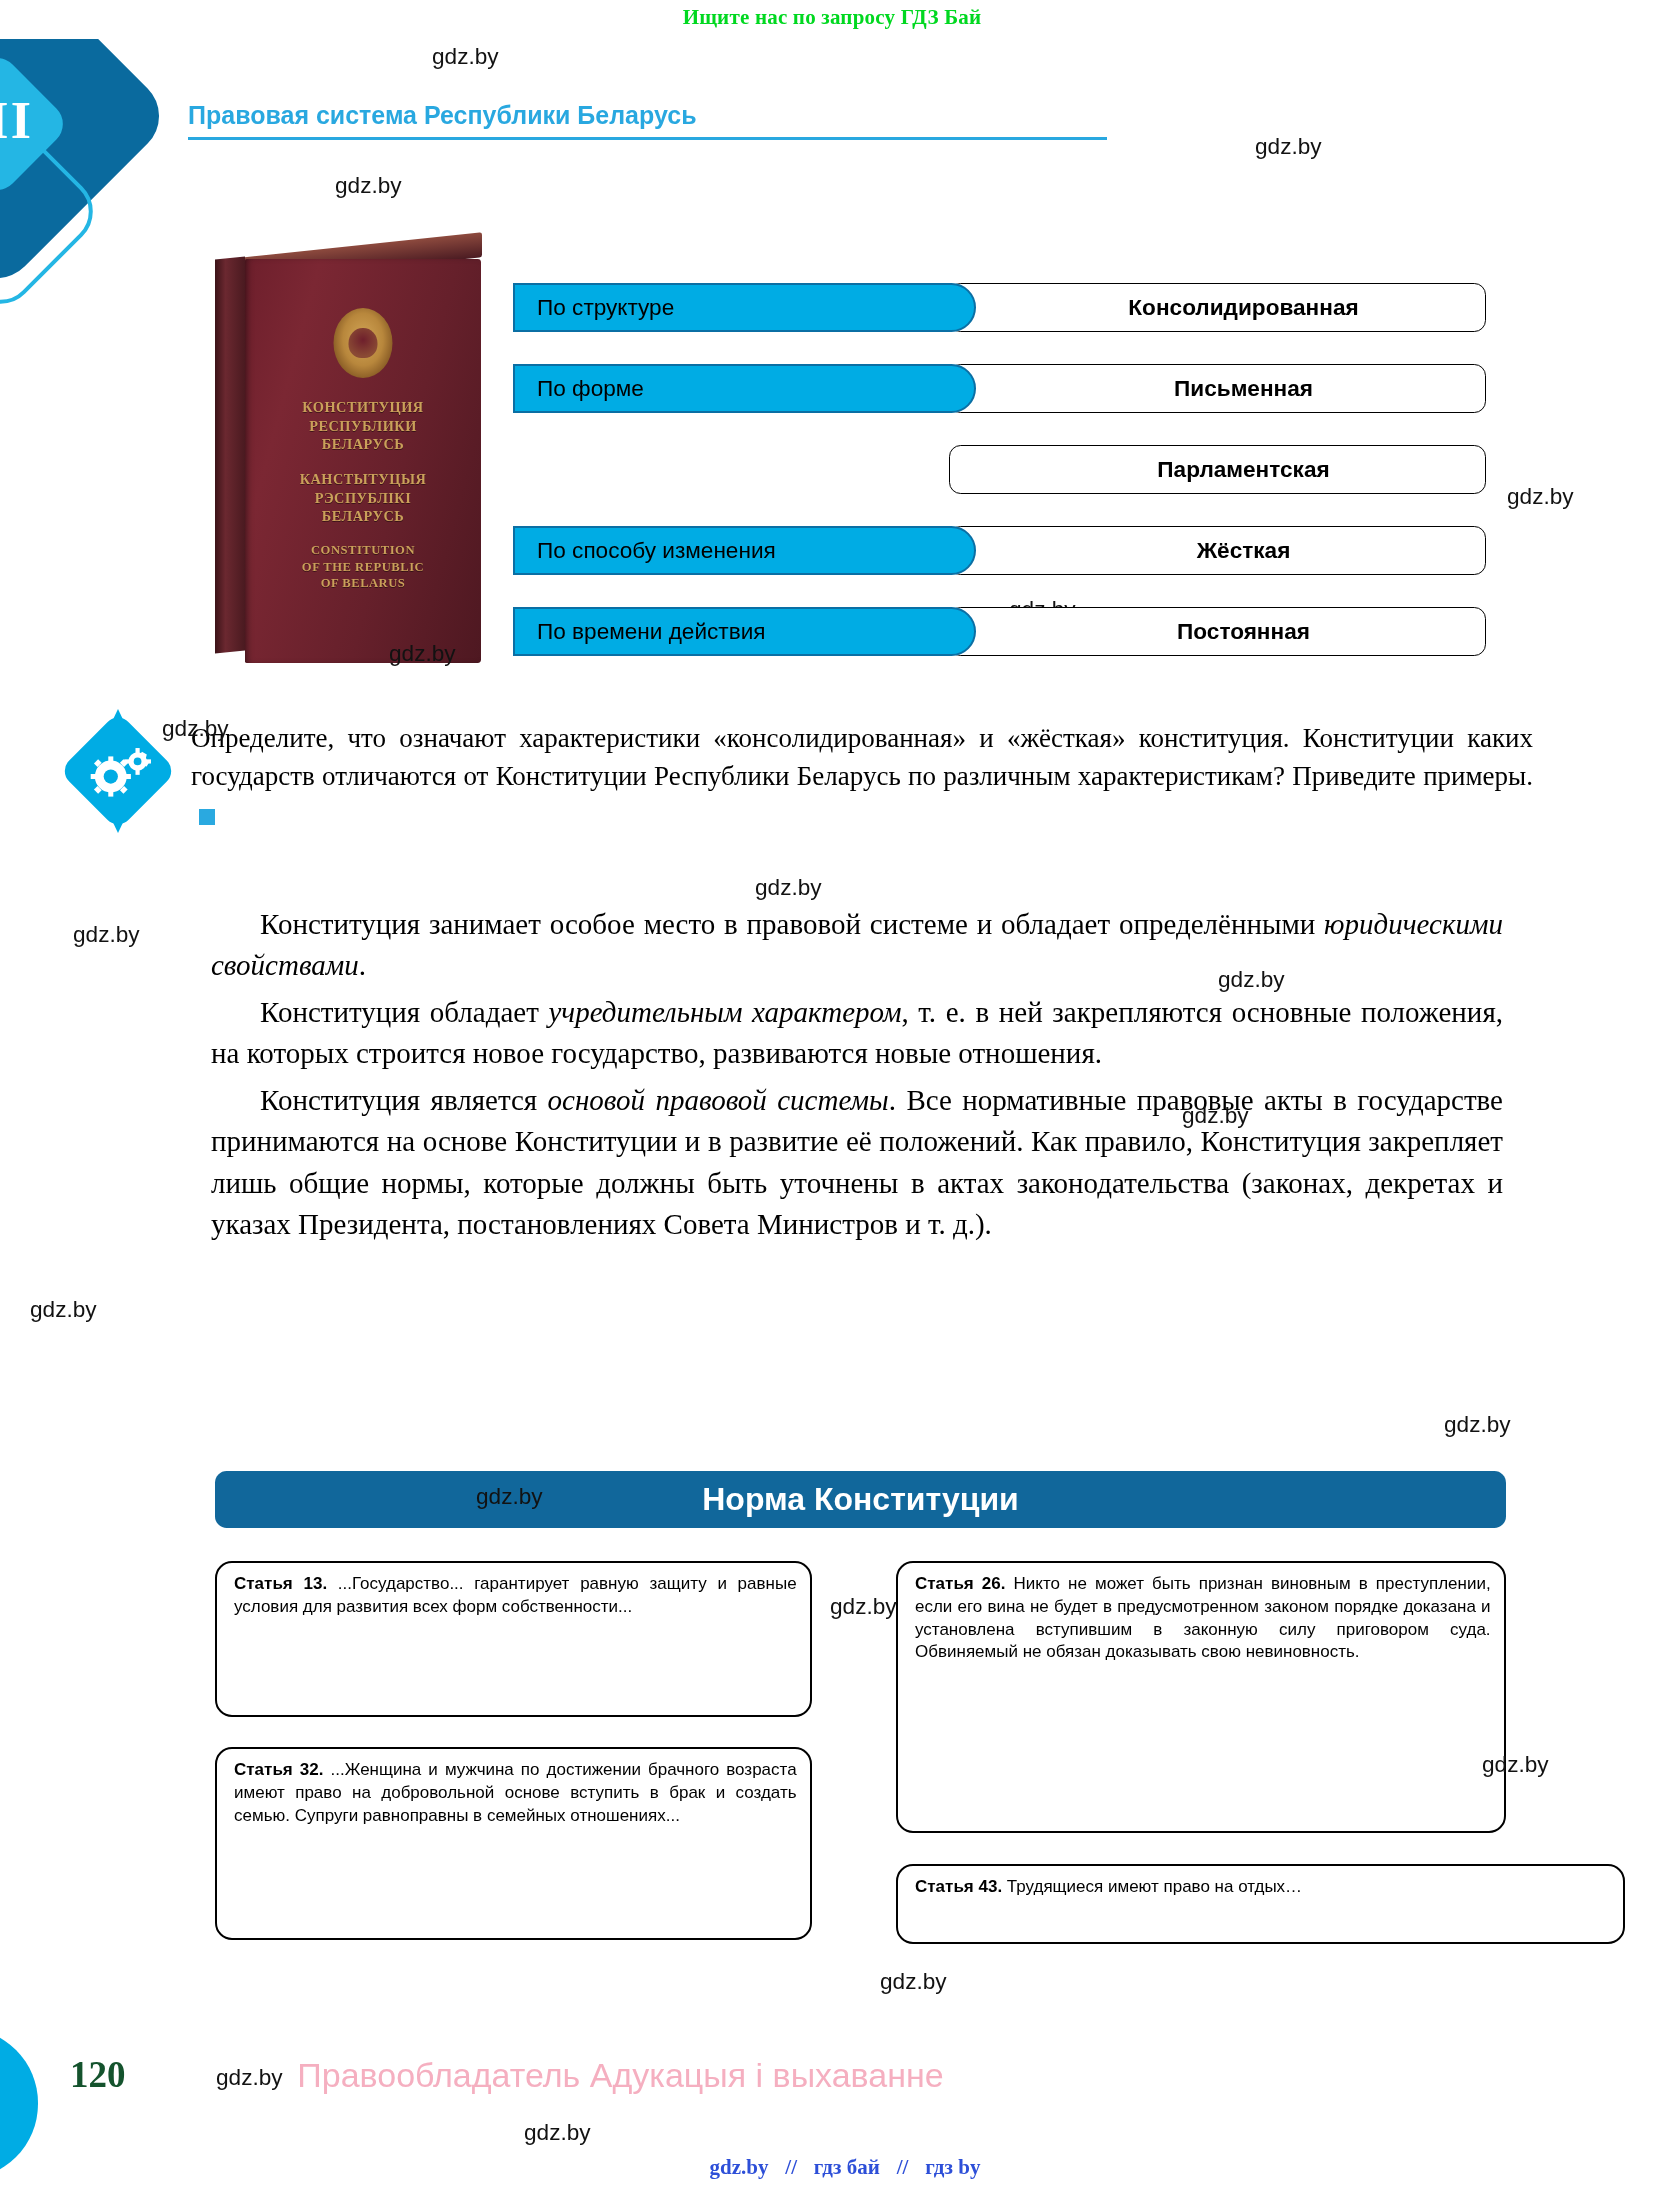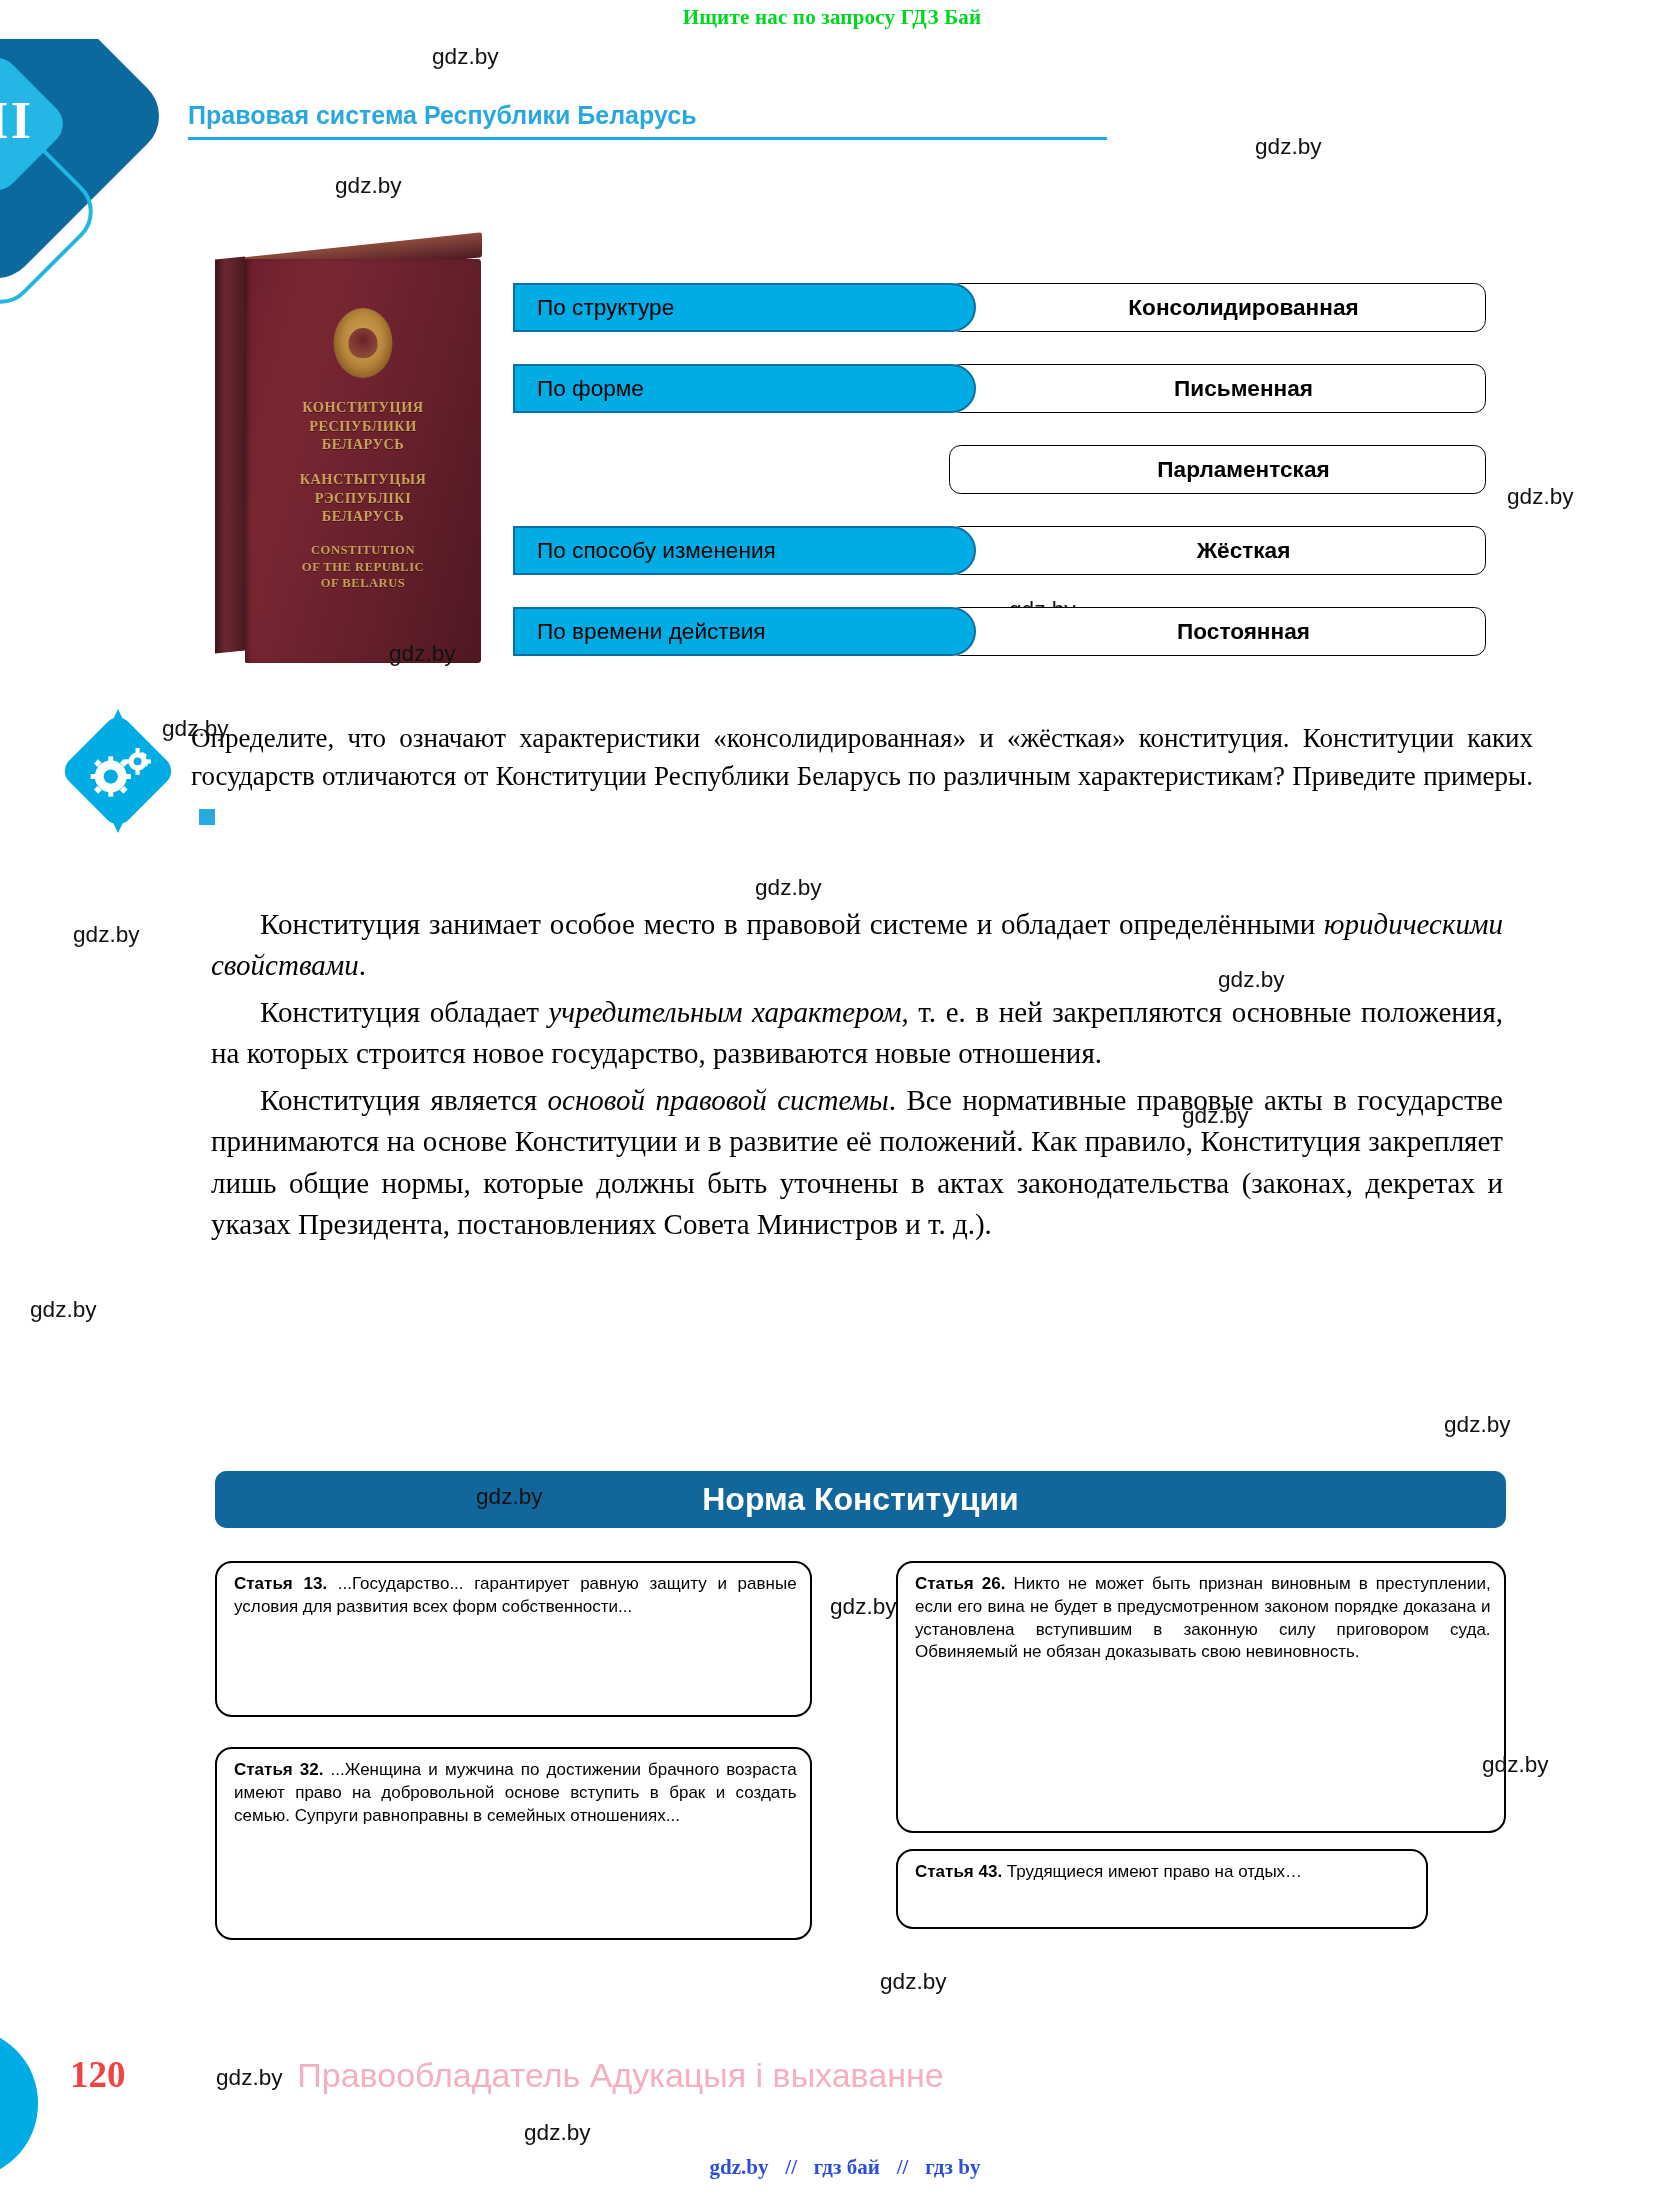--- a/index.html
+++ b/index.html
@@ -219,33 +219,33 @@
     box-sizing:border-box;
     background:#ffffff;
     padding:10px 13.4px 10px 17px;
     font-size:17px; line-height:1.34; color:#000000;
     text-align:justify;
   }
   .art b{ font-weight:bold; }
   .art-13{ left:0;    top:0;   width:597px; height:156px; }
   .art-32{ left:0;    top:186px; width:597px; height:193px; }
   .art-26{ left:681px; top:0;   width:610px; height:272px; }
-  .art-43{ left:681px; top:288px; width:532px; height:80px; }
+  .art-43{ left:681px; top:303px; width:729px; height:80px; }
 
   
   .corner-tab{
     position:absolute; left:-37px; top:2028px;
     width:75px; height:151px;
     background:#00ace4;
     border-radius:0 75px 75px 0;
   }
   .page-number{
     position:absolute; left:70px; top:2053px;
     font-family:"Liberation Serif", serif;
-    font-weight:bold; font-size:37px; color:#ef4444;
+    font-weight:bold; font-size:37px; color:#14532d;
   }
   .copyright{
     position:absolute; left:0; top:2056px; width:1241px;
     text-align:center;
     font-size:34px; color:#f5afc0;
     white-space:nowrap;
   }
   .bottom-links{
     position:absolute; left:0; top:2155px; width:1664px;
     text-align:center;

